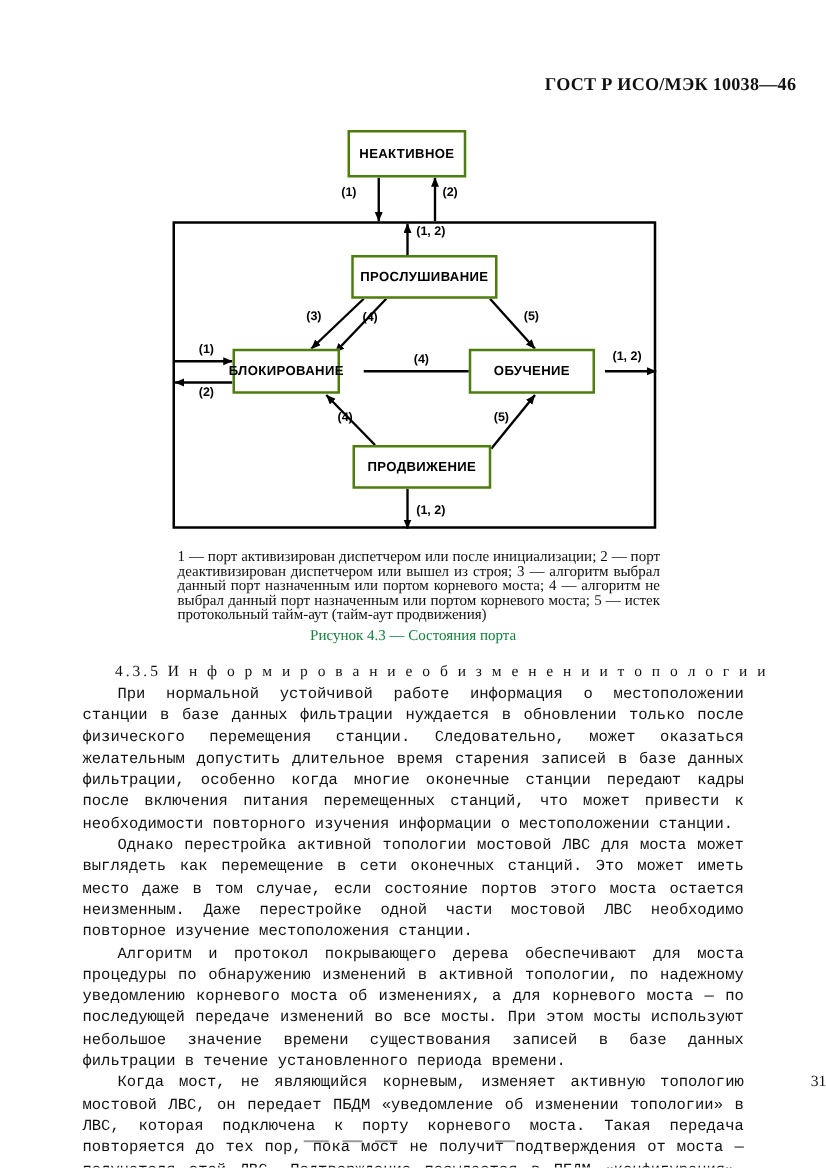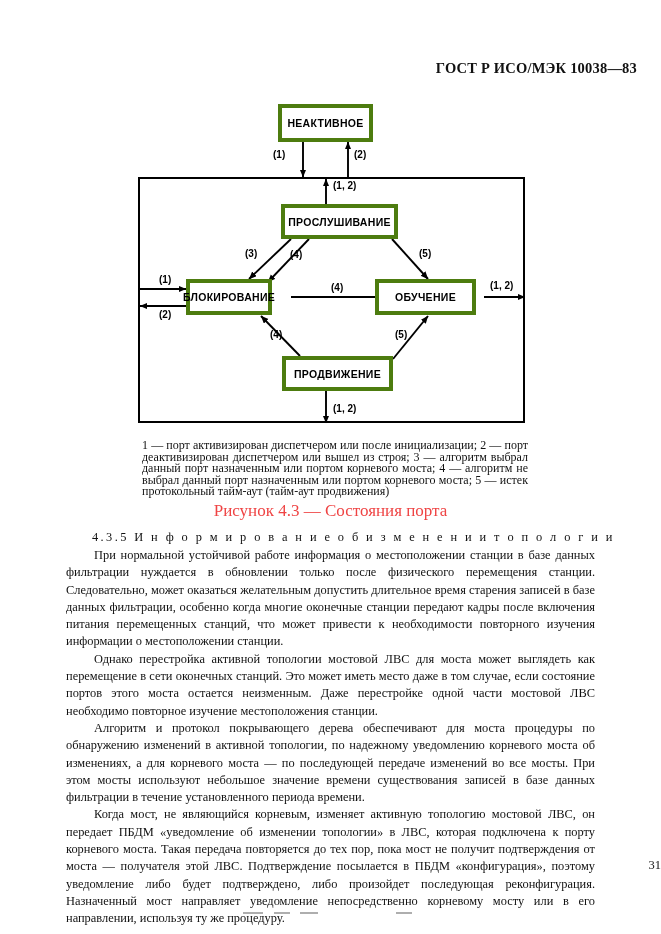--- a/index.html
+++ b/index.html
@@ -33,21 +33,21 @@
     position: absolute;
     left: 0;
     top: 96px;
     width: 661px;
     height: 340px;
   }
 
   .node-box {
     position: absolute;
     box-sizing: border-box;
-    border: 4px solid #4d7c0f;
+    border: 2px solid #4d7c0f;
     background: #fff;
     display: flex;
     align-items: center;
     justify-content: center;
     font-family: "Liberation Sans", sans-serif;
     font-size: 10.5px;
     font-weight: 600;
     letter-spacing: 0.3px;
     color: #000;
     z-index: 5;
@@ -103,43 +103,43 @@
     color: #111;
   }
 
   .figure-caption {
     position: absolute;
     left: 0;
     top: 501px;
     width: 661px;
     text-align: center;
     font-family: "Liberation Serif", serif;
-    font-size: 17px;
-    color: #ef4444;
+    font-size: 12px;
+    color: #15803d;
   }
 
   
   .body-area {
     position: absolute;
     left: 66px;
     top: 530px;
     width: 529px;
   }
 
   .section-heading {
     font-family: Liberation Serif, serif;
     font-size: 12.4px;
     letter-spacing: 2.4px;
     text-indent: 26px;
     margin: 0 0 2px 0;
     white-space: nowrap;
   }
 
   .para {
-    font-family: Liberation Serif, serif;
+    font-family: Liberation Mono, monospace;
     font-size: 12.4px;
     line-height: 17.3px;
     text-align: justify;
     text-indent: 28px;
     margin: 0 0 0 0;
     hyphens: manual;
   }
 
   .page-number {
     position: absolute;
@@ -158,21 +158,21 @@
     left: 0;
     top: 908px;
     width: 661px;
     height: 10px;
     z-index: 2;
   }
 </style>
 </head>
 <body>
 
-<div class="page-header">ГОСТ Р ИСО/МЭК 10038—83</div>
+<div class="page-header">ГОСТ Р ИСО/МЭК 10038—46</div>
 
 <div class="figure-area">
 
   <div class="outer-frame"></div>
 
   <svg class="edge-svg" viewBox="0 0 661 340">
     <defs>
       <marker id="ah" markerWidth="9" markerHeight="9" refX="7.4" refY="3.2" orient="auto" markerUnits="userSpaceOnUse">
         <path d="M0,0 L7.6,3.2 L0,6.4 z" fill="#000"></path>
       </marker>

